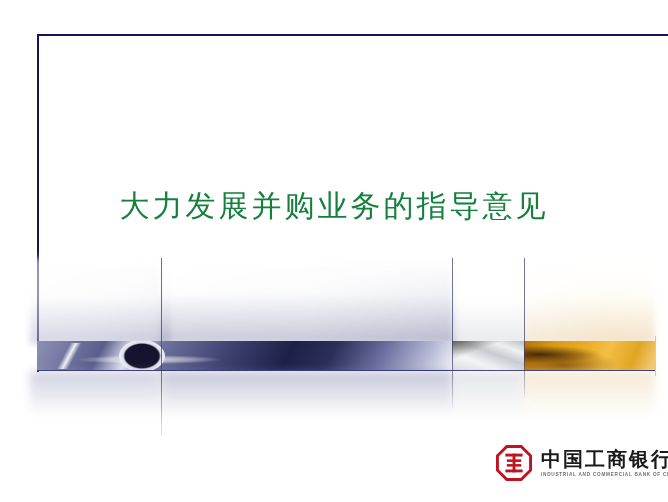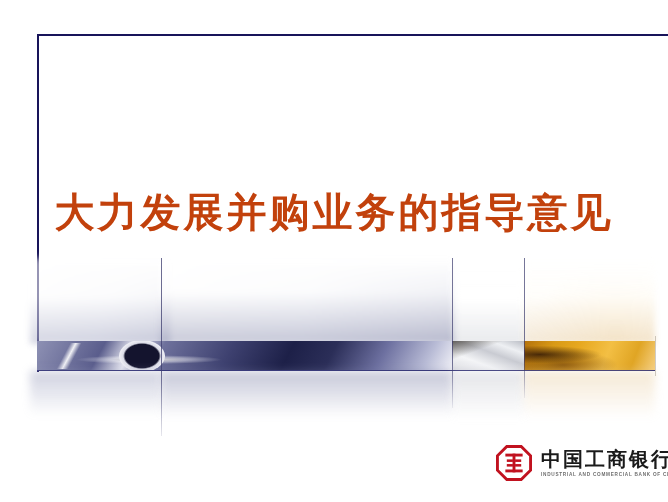--- a/index.html
+++ b/index.html
@@ -40,24 +40,24 @@
   .title-wrap {
     position: absolute;
     left: 0;
     top: 188px;
     width: 668px;
     text-align: center;
   }
   .title-text {
     display: inline-block;
     font-family: "DejaVu Serif", "Liberation Serif", serif;
-    font-size: 40px;
-    font-weight: 700;
+    font-size: 30px;
+    font-weight: 400;
     letter-spacing: 3px;
-    color: #c2410c;
+    color: #15803d;
     line-height: 1.2;
     white-space: nowrap;
   }
 
   
   .band-area {
     position: absolute;
     left: 0;
     top: 258px;
     width: 668px;

